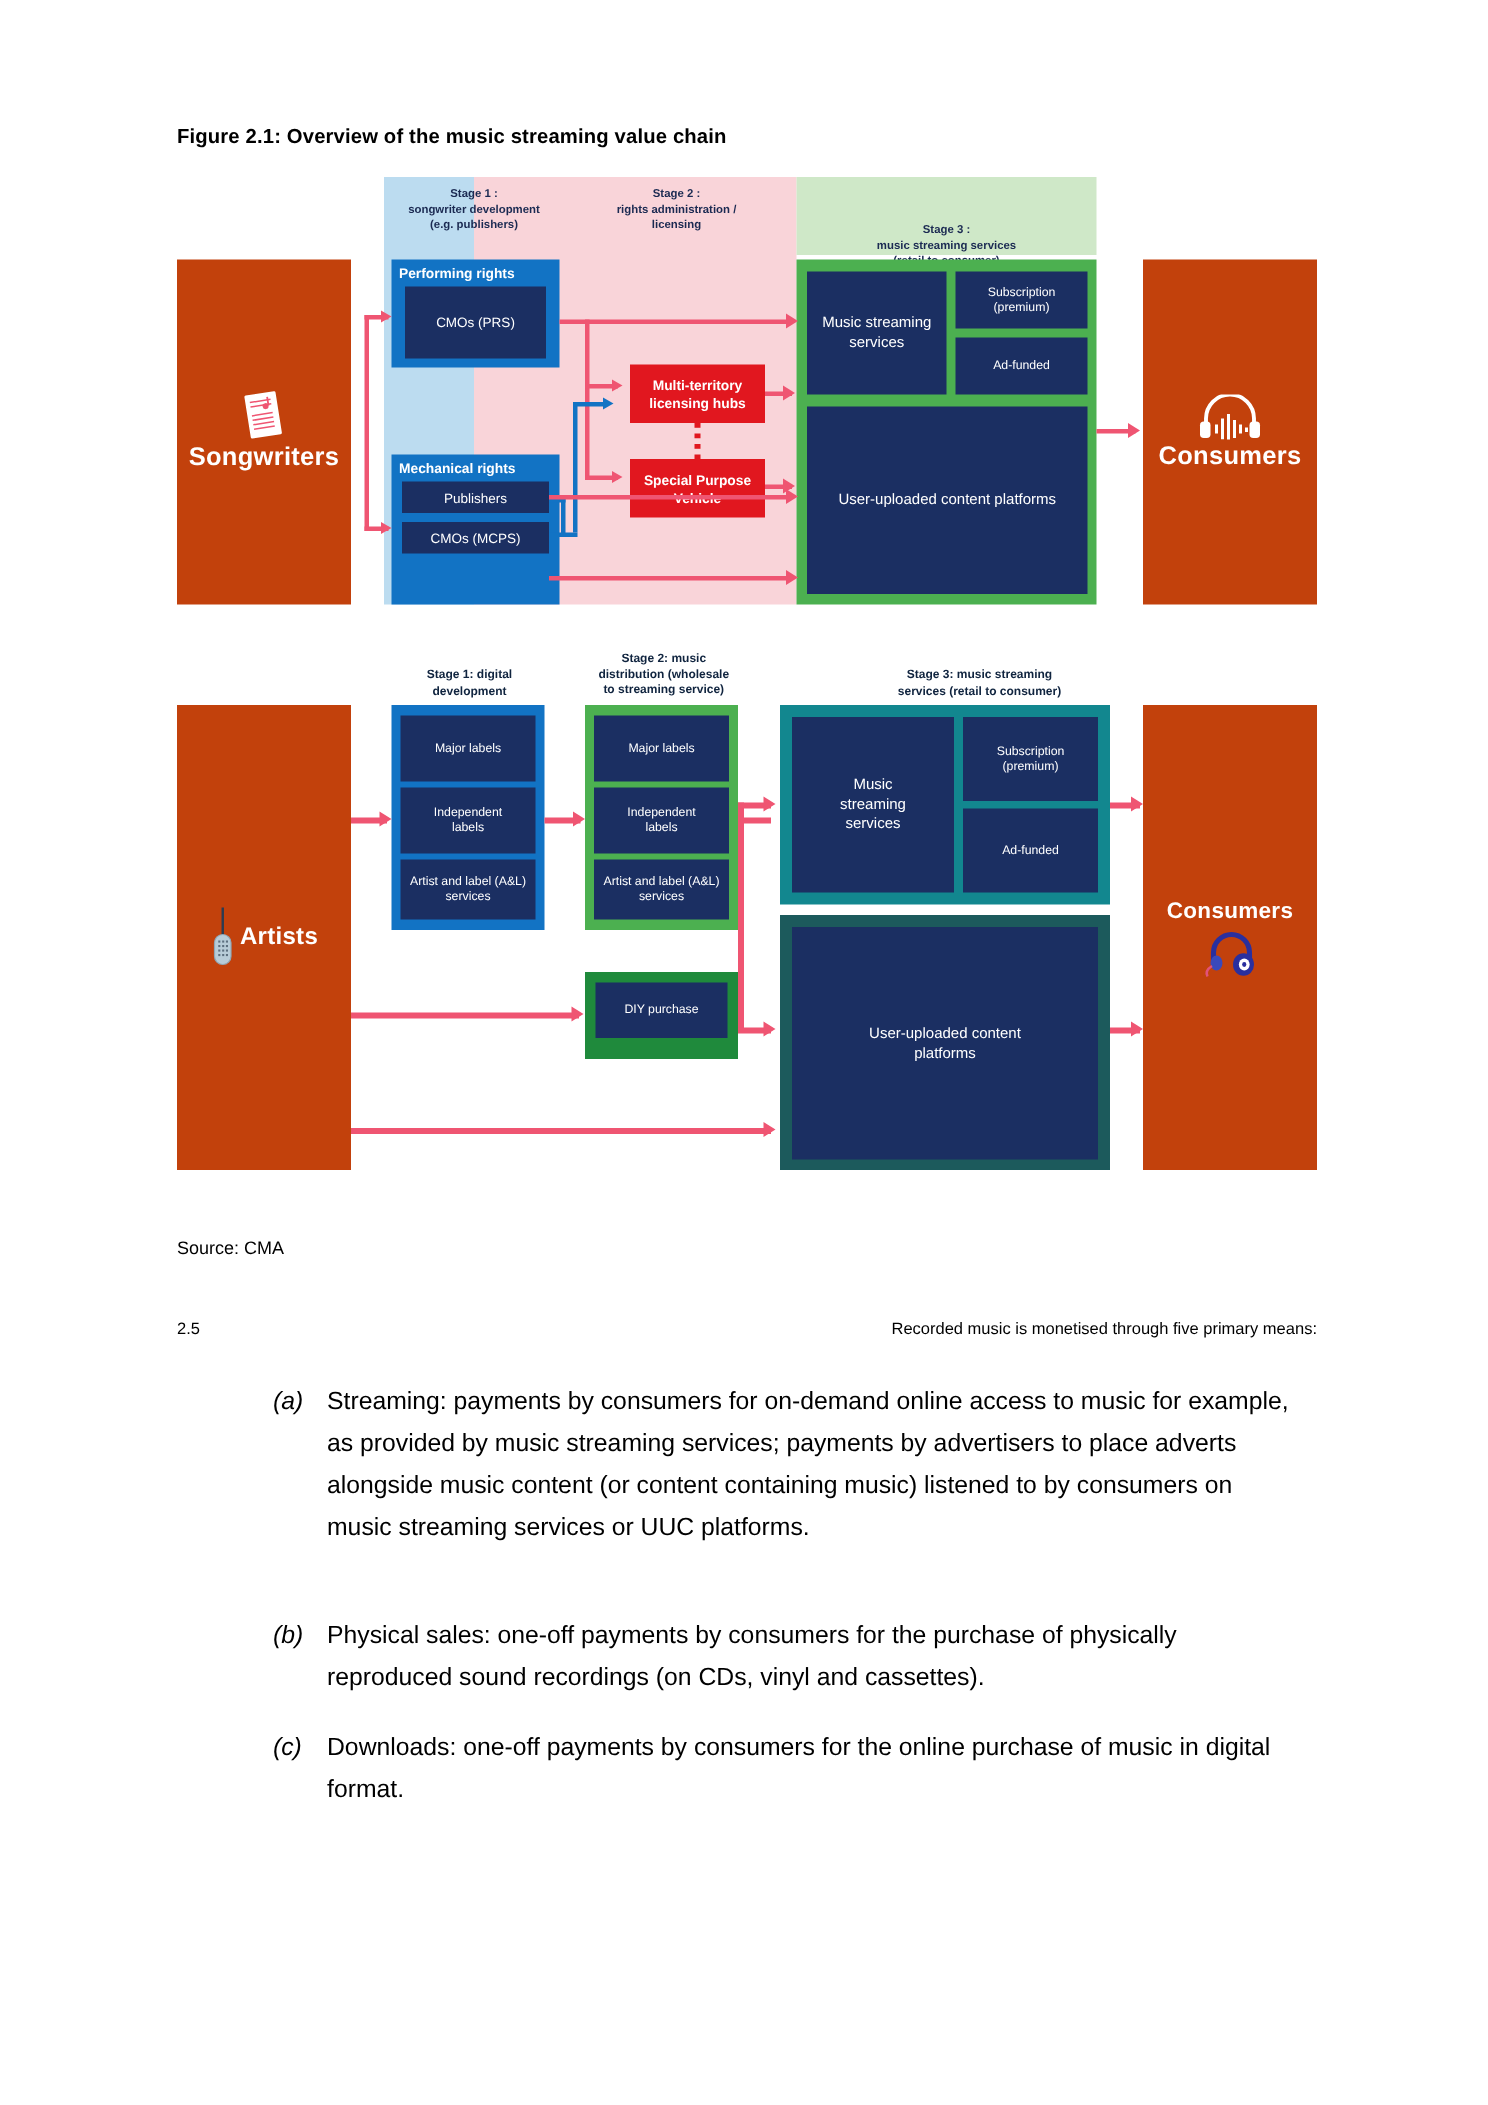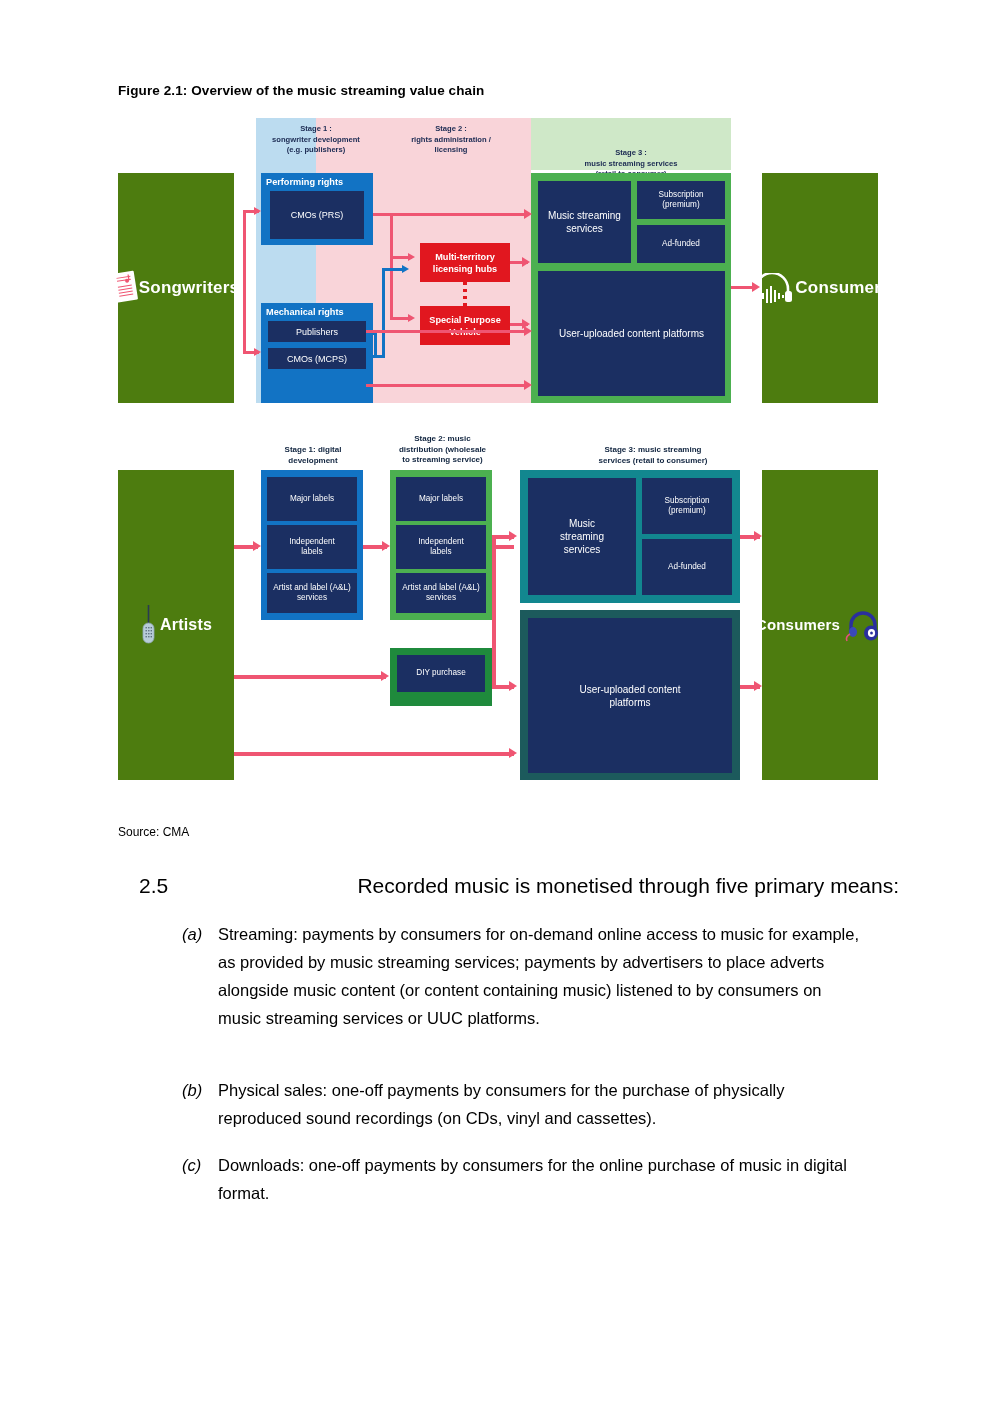--- a/index.html
+++ b/index.html
@@ -19,22 +19,22 @@
     position:absolute; left:118px; top:83px;
     font-size:13.5px; font-weight:bold; letter-spacing:.1px;
     color:#000;
   }
 
   
   .diagram{ position:absolute; }
 
   
   .endpoint{
-    position:absolute; background:#4d7c0f;
-    display:flex; flex-direction:row;
+    position:absolute; background:#c2410c;
+    display:flex; flex-direction:column;
     align-items:center; justify-content:center;
   }
   .endpoint-label{
     color:#ffffff; font-weight:bold; letter-spacing:.2px;
     text-align:center;
   }
 
   
   .stage-band{ position:absolute; }
   .stage-band .stage-text{
@@ -86,21 +86,21 @@
     background-size:4px 7px; background-repeat:repeat-y; }
 
   
   .icon{ position:absolute; }
 
   
   .source{
     position:absolute; left:118px; top:825px;
     font-size:12px; color:#000;
   }
-  .para{ position:absolute; font-size:21px; line-height:28px; color:#000;margin-left:21px; }
+  .para{ position:absolute; font-size:11px; line-height:28px; color:#000; }
   .para .num{ position:absolute; left:0; top:0; }
   .para .txt{ display:block;text-align:right; }
   .list-item{ position:absolute; font-size:16.5px; line-height:28px; }
   .list-item .mark{ position:absolute; left:0; top:0; font-style:italic; }
   .list-item .body{ display:block; }
   .pageno{
     position:absolute; left:0; right:0; top:1292px; text-align:center;
     font-size:14px; color:#000;
   }
 </style>

